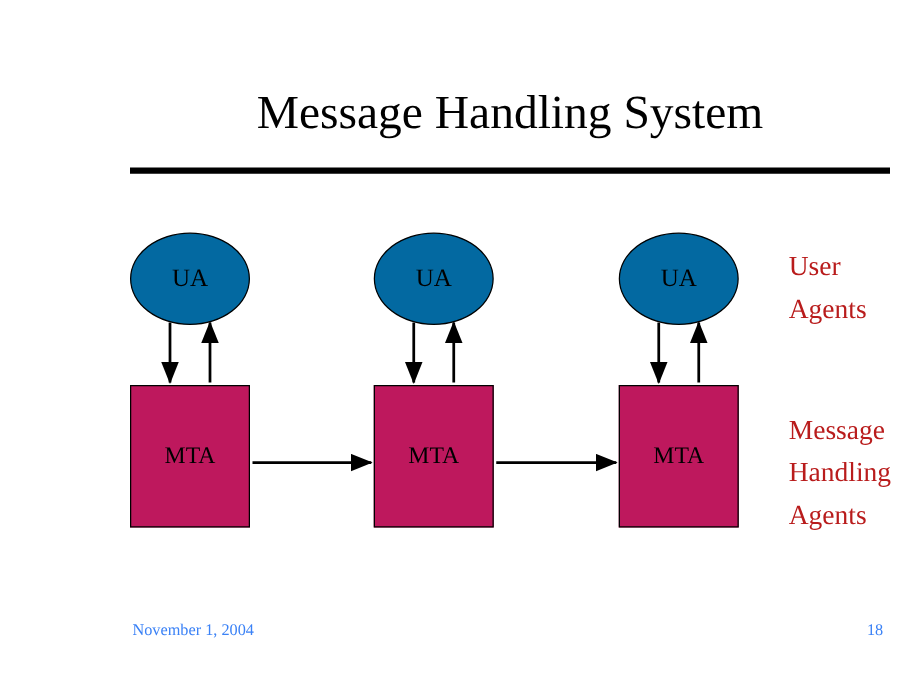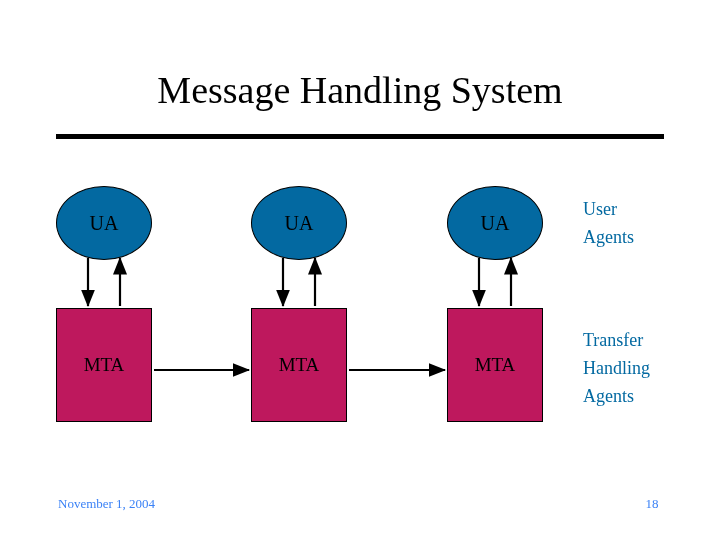--- a/index.html
+++ b/index.html
@@ -10,20 +10,21 @@
     width: 720px;
     height: 540px;
     background: #ffffff;
     font-family: "Liberation Serif", serif;
     overflow: hidden;
   }
   #slide {
     position: relative;
     width: 652px;
     height: 540px;
+    margin-left: 48px;
   }
 
   
   #title {
     position: absolute;
     left: 0;
     top: 68px;
     width: 720px;
     text-align: center;
     font-family: "Liberation Serif", serif;
@@ -64,22 +65,22 @@
     background: #be185d;
     box-sizing: border-box;
     display: flex;
     align-items: center;
     justify-content: center;
     font-size: 19px;
     color: #000000;
   }
   .label {
     position: absolute;
-    font-size: 18px;
-    color: #0369a1;
+    font-size: 22px;
+    color: #b91c1c;
     line-height: 1.55;
   }
 
   
   #arrows {
     position: absolute;
     left: 0;
     top: 0;
     width: 720px;
     height: 540px;
@@ -155,21 +156,21 @@
       <path d="M349,370 L445,370"></path>
     </g>
   </svg>
 
   <div class="label" style="left:583px; top:196px;">
     <div>User</div>
     <div>Agents</div>
   </div>
 
   <div class="label" style="left:583px; top:327px;">
-    <div>Transfer</div>
+    <div>Message</div>
     <div>Handling</div>
     <div>Agents</div>
   </div>
 
   <div class="footer" id="footer-date" style="position:absolute;">November 1, 2004</div>
   <div class="footer" id="footer-page" style="position:absolute;">18</div>
 
 </div>
 
 </body></html>

